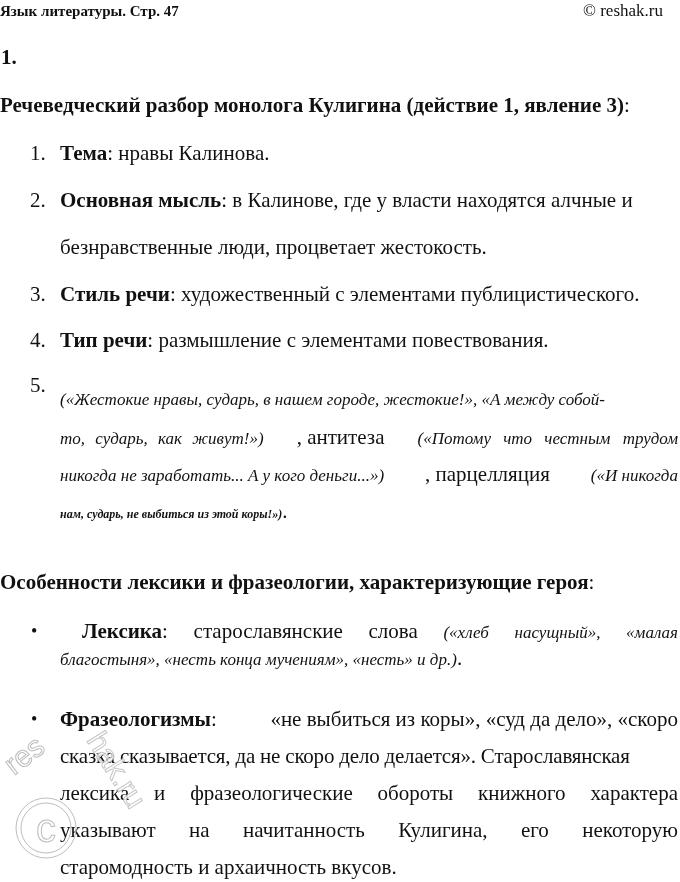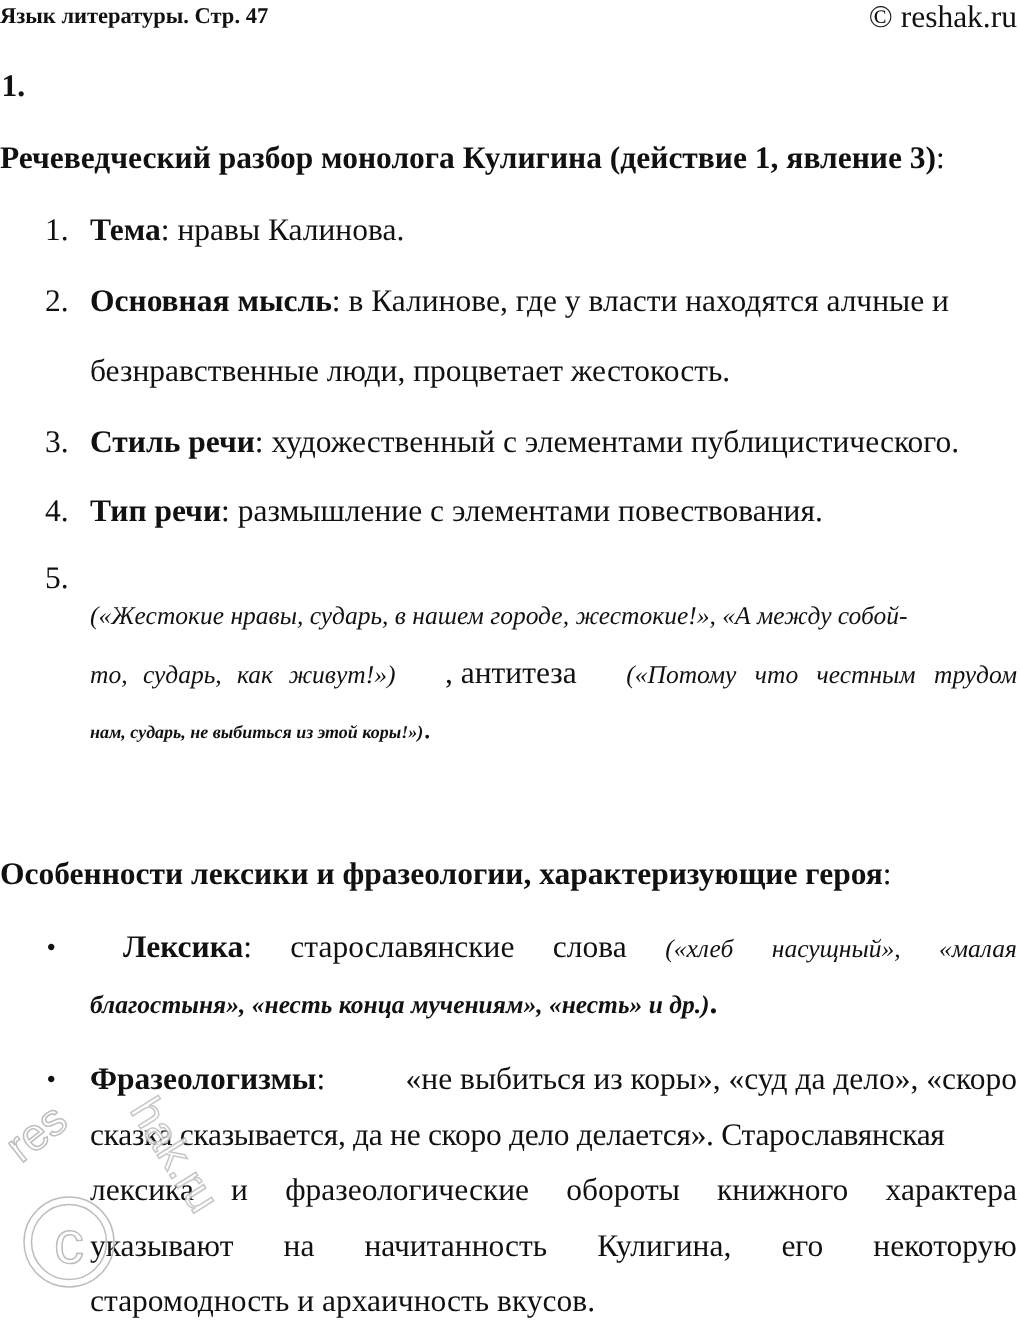--- a/index.html
+++ b/index.html
@@ -9,22 +9,22 @@
     color: #111111;
   }
   .page-header {
     position: absolute; left: 0; top: 0; width: 680px; height: 24px;
   }
   .page-title {
     position: absolute; left: 0; top: -1px;
     font-weight: bold; font-size: 15px; line-height: 24px;
   }
   .copyright {
-    position: absolute; right: 2px; top: -1px;
-    font-size: 21px; line-height: 24px; text-align: right;
+    position: absolute; right: 17px; top: -1px;
+    font-size: 17px; line-height: 24px; text-align: right;
   }
   .task-number {
     position: absolute; left: 1px; top: 44px;
     font-weight: bold; font-size: 21px; line-height: 26px;
   }
   .section-heading {
     position: absolute; left: 0; font-weight: bold; font-size: 21px; line-height: 26px;
     white-space: nowrap;
   }
   .section-heading .colon { font-weight: normal; }
@@ -88,25 +88,30 @@
 <div class="list-item" style="top:327px;">
   <span class="marker">4.</span>
   <div class="item-body" style="line-height:26px;white-space:nowrap;">
     <b>Тип речи</b><span>: размышление с элементами повествования.</span>
   </div>
 </div>
 
 <div class="list-item" style="top:372px;">
   <span class="marker">5.</span>
   <div class="item-body" style="line-height:26px;">
-    <div class="quote" style="margin-top:26px;height:26px;white-space:nowrap;font-style:italic;font-size:17px;">(«Жестокие нравы, сударь, в нашем городе, жестокие!», «А между собой-</div>
+    <div class="quote" style="margin-top:15px;height:26px;white-space:nowrap;font-style:italic;font-size:17px;">(«Жестокие нравы, сударь, в нашем городе, жестокие!», «А между собой-</div>
     <div style="margin-top:11px;height:26px;white-space:nowrap;display:flex;justify-content:space-between;align-items:baseline;">
       <span style="font-style:italic;font-size:17px;word-spacing:6px;">то, сударь, как живут!»)</span>
       <span>, антитеза </span>
       <span style="font-style:italic;font-size:17px;word-spacing:8px;">(«Потому что честным трудом</span>
+    </div>
+    <div style="margin-top:11px;height:26px;white-space:nowrap;display:flex;justify-content:space-between;align-items:baseline;">
+      <span style="font-style:italic;font-size:17px;">никогда не заработать... А у кого деньги...»)</span>
+      <span>, парцелляция </span>
+      <span style="font-style:italic;font-size:17px;">(«И никогда</span>
     </div>
     <div style="margin-top:11px;height:26px;white-space:nowrap;">
       <span style="font-style:italic;font-size:12px;font-weight:bold;">нам, сударь, не выбиться из этой коры!»)</span><span>.</span>
     </div>
   </div>
 </div>
 
 <div class="section-heading" style="top:569px;">
   <span>Особенности лексики и фразеологии, характеризующие героя</span><span class="colon">:</span>
 </div>
@@ -115,21 +120,21 @@
   <span class="bullet">•</span>
   <div class="item-body" style="line-height:26px;">
     <div style="display:flex;justify-content:space-between;align-items:baseline;white-space:nowrap;height:26px;margin-left:22px;">
       <span><b>Лексика</b><span>:</span></span>
       <span>старославянские</span>
       <span>слова</span>
       <span style="font-style:italic;font-size:17px;">(«хлеб</span>
       <span style="font-style:italic;font-size:17px;">насущный»,</span>
       <span style="font-style:italic;font-size:17px;">«малая</span>
     </div>
-    <div style="margin-top:11px;height:26px;white-space:nowrap;font-weight:bold;">
+    <div style="margin-top:1px;height:26px;white-space:nowrap;">
       <span style="font-style:italic;font-size:17px;">благостыня», «несть конца мучениям», «несть» и др.)</span><span>.</span>
     </div>
   </div>
 </div>
 
 <div class="list-item" style="top:706px;">
   <span class="bullet">•</span>
   <div class="item-body" style="line-height:26px;">
     <div style="white-space:nowrap;height:26px;display:flex;justify-content:space-between;">
       <span><b>Фразеологизмы</b><span>:</span></span>

